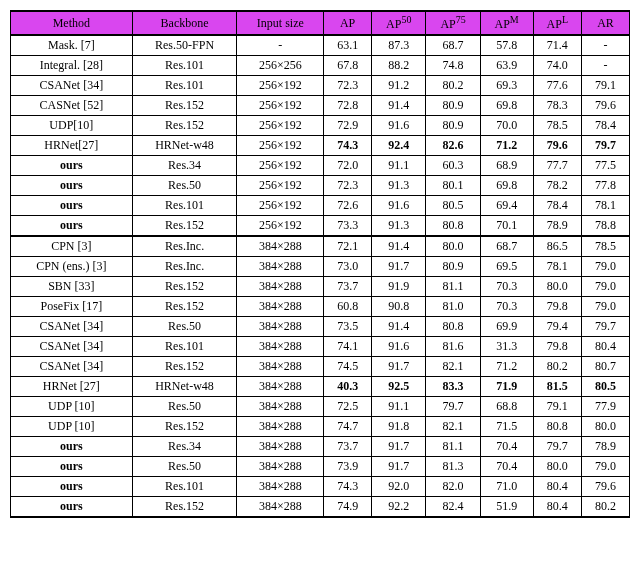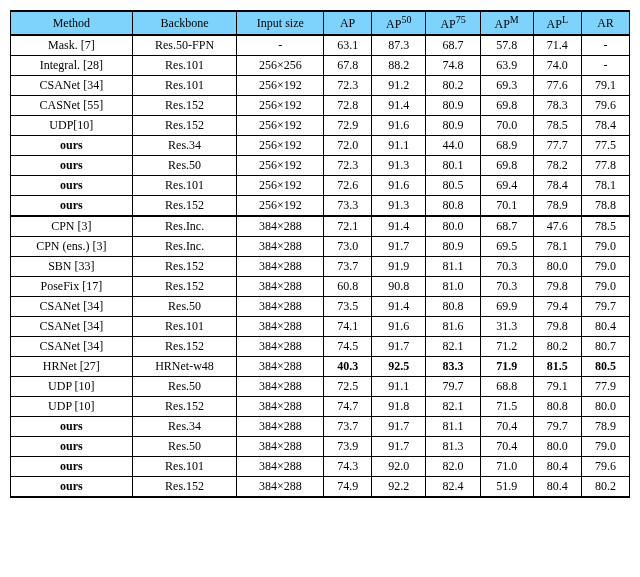--- a/index.html
+++ b/index.html
@@ -19,21 +19,21 @@
       width: 620px;
     }
     th, td {
       border: 1px solid #000;
       padding: 2px 5px;
       text-align: center;
       white-space: nowrap;
     }
     th {
       font-weight: normal;
-      background: #7dd3fc;
+      background: #d946ef;
       margin-top: 8px;
     }
     tr.header-row th {
       border-top: 2px solid #000;
       border-bottom: 1px solid #000;
     }
     tr:last-child td {
       border-bottom: 2px solid #000;
     }
     .header-row th {
@@ -85,21 +85,21 @@
         <td>Res.101</td>
         <td>256×192</td>
         <td>72.3</td>
         <td>91.2</td>
         <td>80.2</td>
         <td>69.3</td>
         <td>77.6</td>
         <td>79.1</td>
       </tr>
       <tr>
-        <td>CASNet [55]</td>
+        <td>CASNet [52]</td>
         <td>Res.152</td>
         <td>256×192</td>
         <td>72.8</td>
         <td>91.4</td>
         <td>80.9</td>
         <td>69.8</td>
         <td>78.3</td>
         <td>79.6</td>
       </tr>
       <tr>
@@ -107,26 +107,37 @@
         <td>Res.152</td>
         <td>256×192</td>
         <td>72.9</td>
         <td>91.6</td>
         <td>80.9</td>
         <td>70.0</td>
         <td>78.5</td>
         <td>78.4</td>
       </tr>
       <tr>
+        <td>HRNet[27]</td>
+        <td>HRNet-w48</td>
+        <td>256×192</td>
+        <td style="font-weight: bold;">74.3</td>
+        <td style="font-weight: bold;">92.4</td>
+        <td style="font-weight: bold;">82.6</td>
+        <td style="font-weight: bold;">71.2</td>
+        <td style="font-weight: bold;">79.6</td>
+        <td style="font-weight: bold;">79.7</td>
+      </tr>
+      <tr>
         <td style="font-weight: bold;">ours</td>
         <td>Res.34</td>
         <td>256×192</td>
         <td>72.0</td>
         <td>91.1</td>
-        <td>44.0</td>
+        <td>60.3</td>
         <td>68.9</td>
         <td>77.7</td>
         <td>77.5</td>
       </tr>
       <tr>
         <td style="font-weight: bold;">ours</td>
         <td>Res.50</td>
         <td>256×192</td>
         <td>72.3</td>
         <td>91.3</td>
@@ -158,21 +169,21 @@
         <td>78.8</td>
       </tr>
       <tr style="border-top: 2px solid rgb(0, 0, 0);">
         <td style="border-top: 2px solid rgb(0, 0, 0);">CPN [3]</td>
         <td style="border-top: 2px solid rgb(0, 0, 0);">Res.Inc.</td>
         <td style="border-top: 2px solid rgb(0, 0, 0);">384×288</td>
         <td style="border-top: 2px solid rgb(0, 0, 0);">72.1</td>
         <td style="border-top: 2px solid rgb(0, 0, 0);">91.4</td>
         <td style="border-top: 2px solid rgb(0, 0, 0);">80.0</td>
         <td style="border-top: 2px solid rgb(0, 0, 0);">68.7</td>
-        <td style="border-top: 2px solid rgb(0, 0, 0);">47.6</td>
+        <td style="border-top: 2px solid rgb(0, 0, 0);">86.5</td>
         <td style="border-top: 2px solid rgb(0, 0, 0);">78.5</td>
       </tr>
       <tr>
         <td>CPN (ens.) [3]</td>
         <td>Res.Inc.</td>
         <td>384×288</td>
         <td>73.0</td>
         <td>91.7</td>
         <td>80.9</td>
         <td>69.5</td>

